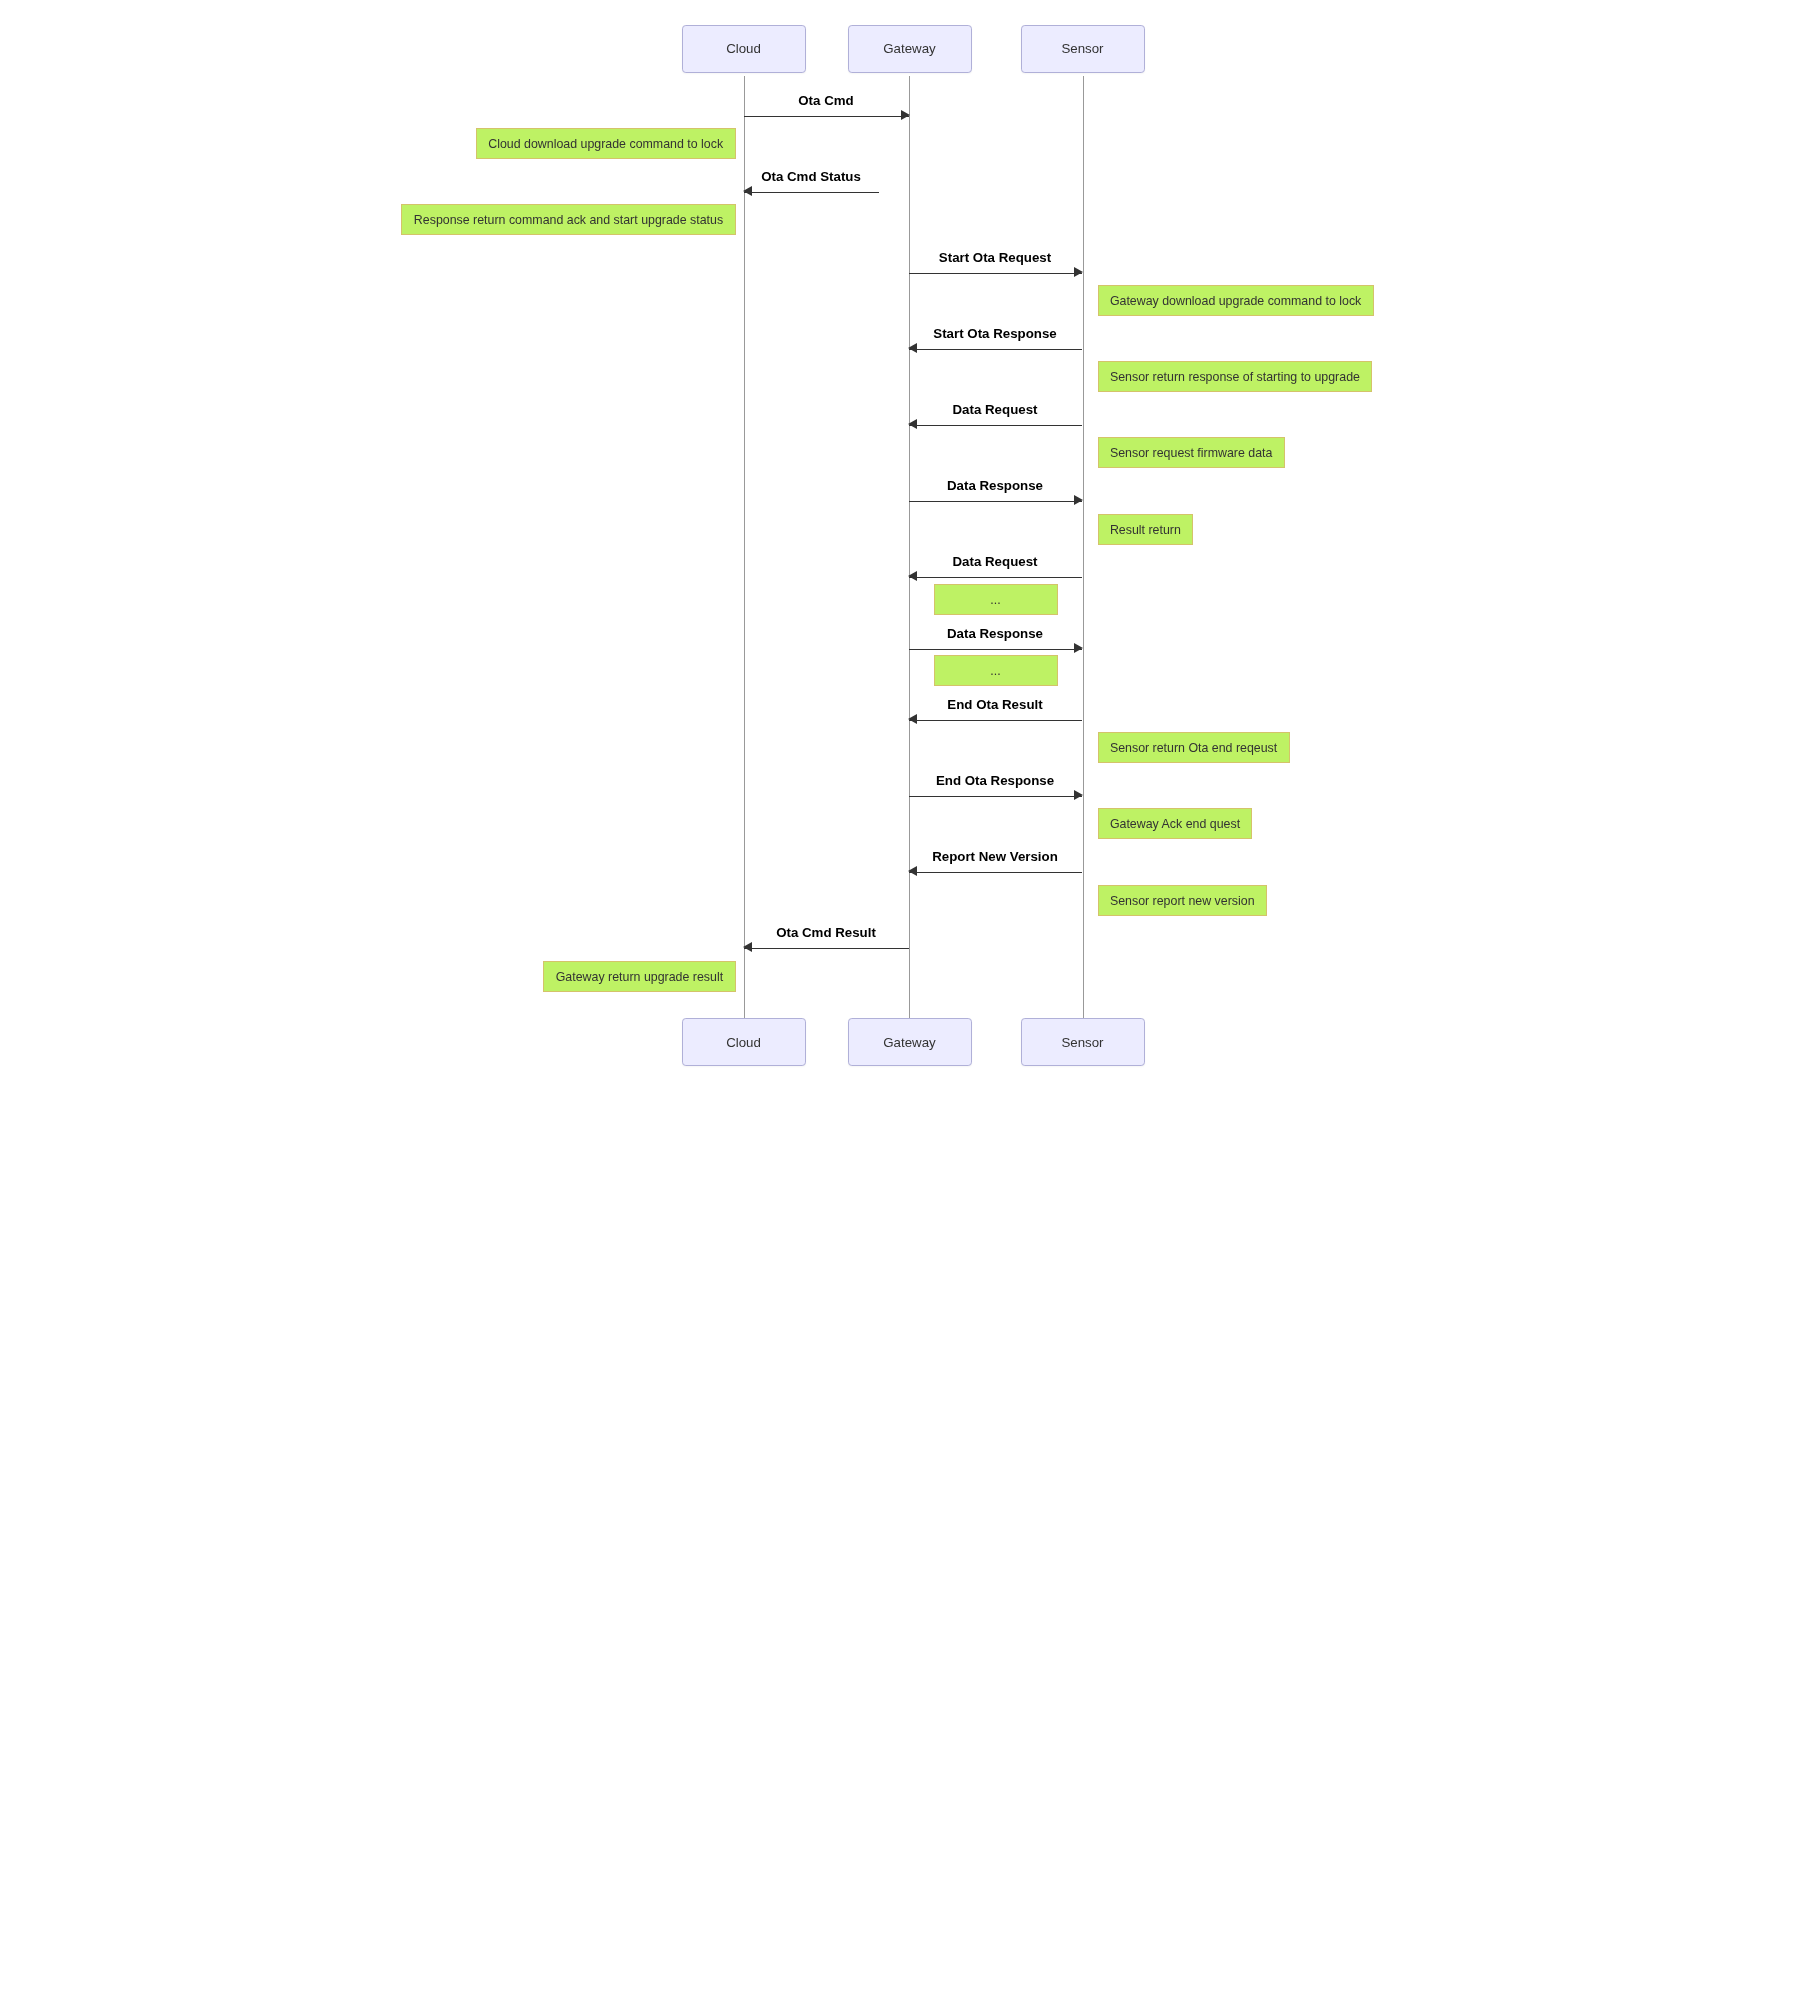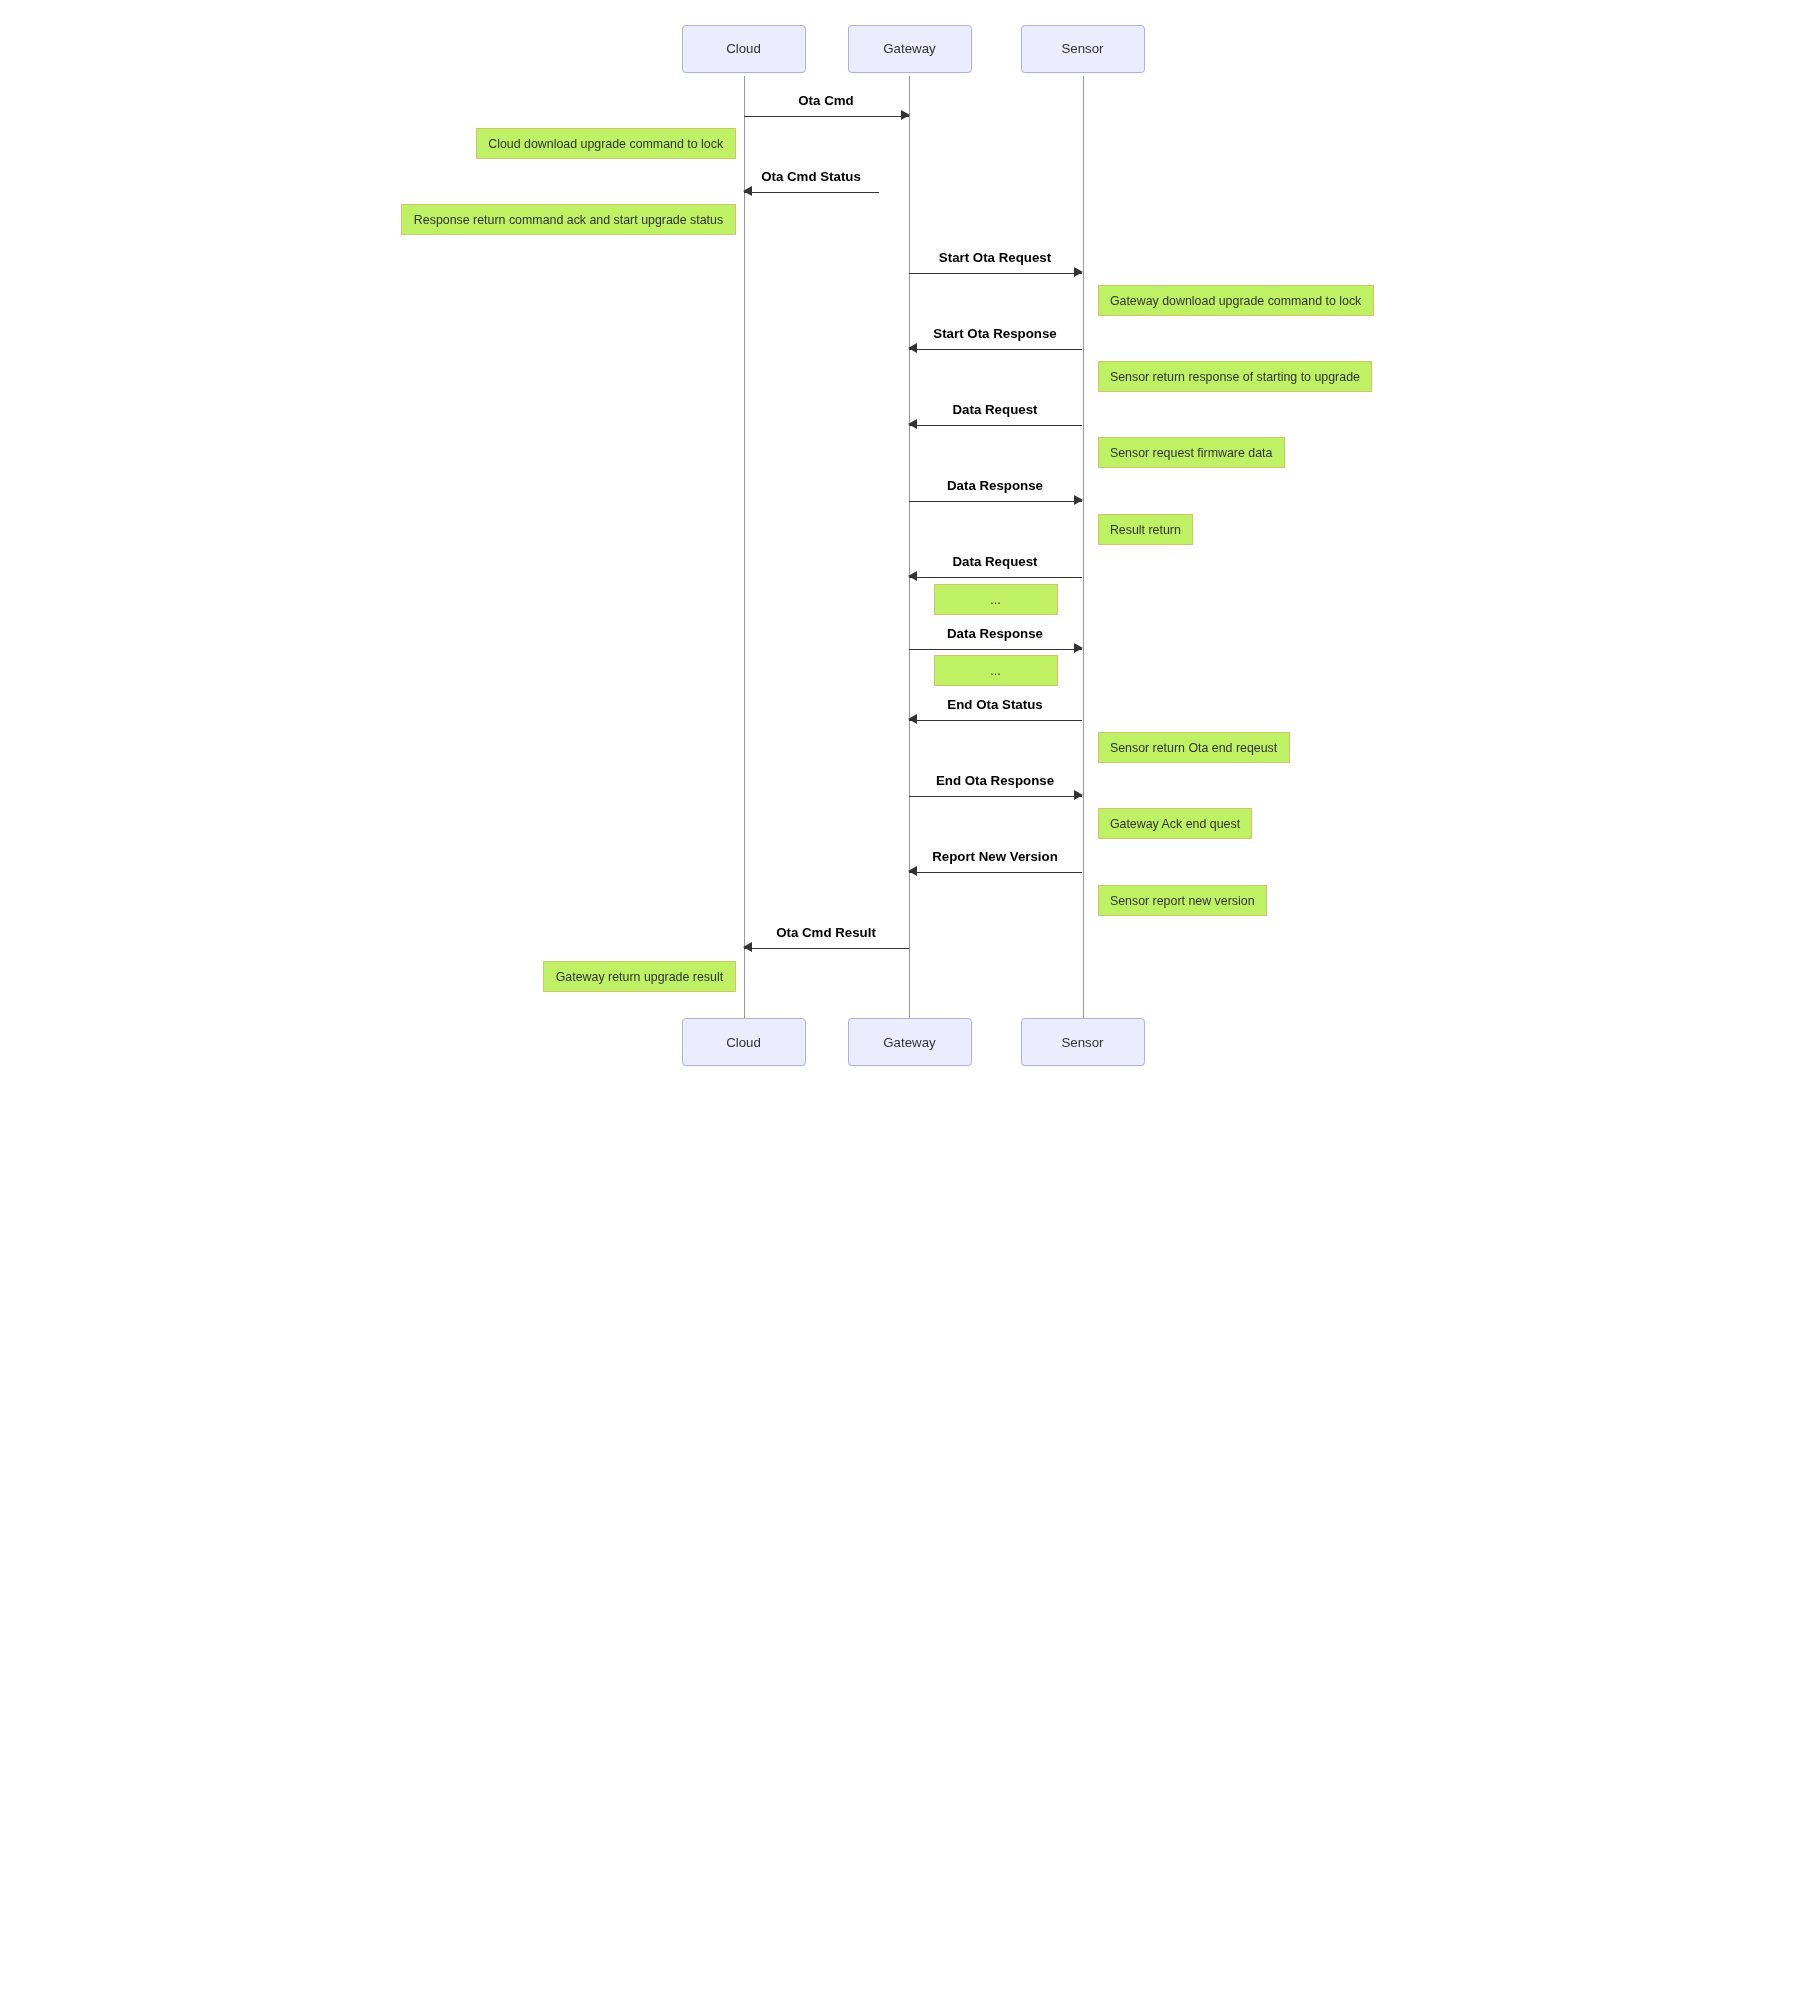--- a/index.html
+++ b/index.html
@@ -165,21 +165,21 @@
   <div class="msg" style="left:496px; width:173px; top:609px">
     <div class="msg-label">Data Response</div>
     <div class="msg-line"></div>
     <div class="arrow-right"></div>
   </div>
   <div class="note note-center" style="left:583px; top:636px">
     <span>...</span>
   </div>
 
   <div class="msg" style="left:496px; width:173px; top:680px">
-    <div class="msg-label">End Ota Status</div>
+    <div class="msg-label">End Ota Result</div>
     <div class="msg-line"></div>
     <div class="arrow-left"></div>
   </div>
   <div class="note" style="left:685px; top:713px">
     <span>Sensor return Ota end reqeust</span>
   </div>
 
   <div class="msg" style="left:496px; width:173px; top:756px">
     <div class="msg-label">End Ota Response</div>
     <div class="msg-line"></div>

